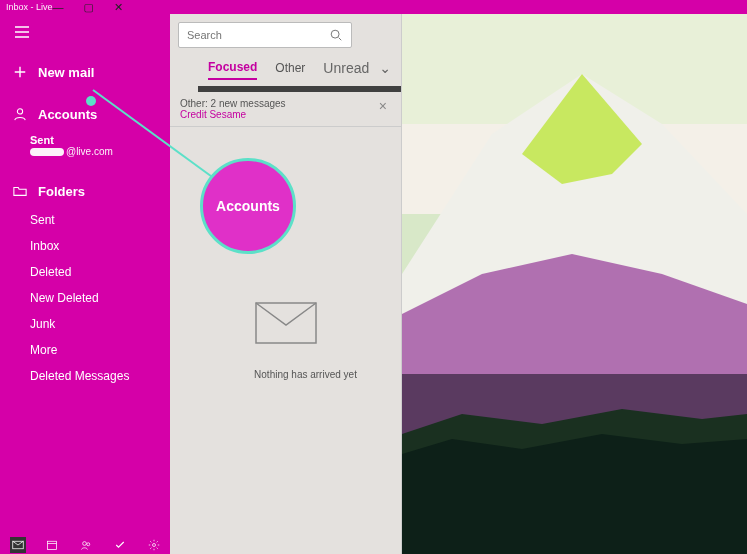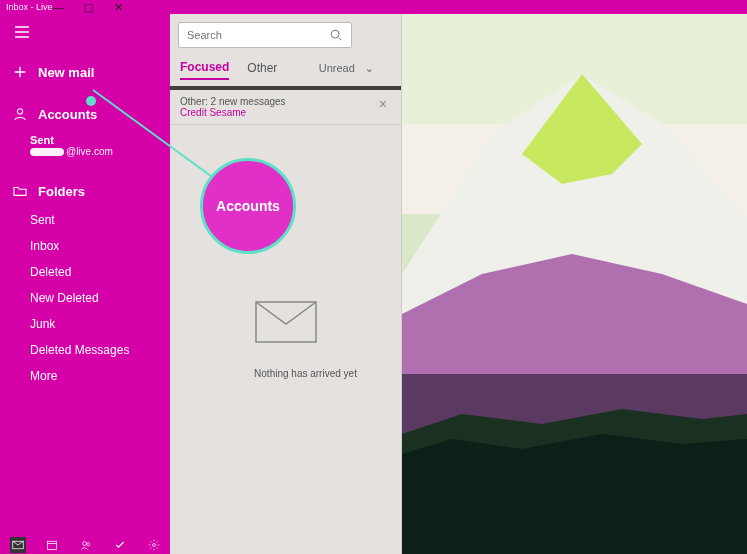--- a/index.html
+++ b/index.html
@@ -36,24 +36,24 @@
 .bottombar .bicon.active { background: #333; }
 .bottombar svg { width: 12px; height: 12px; }
 
 .middle { width: 232px; background: #e4e1de; display: flex; flex-direction: column; border-right: 1px solid #ccc; position: relative; }
 .search-row { display: flex; align-items: center; gap: 28px; padding: 8px; }
 .search-box { flex: 1; height: 26px; background: #fff; border: 1px solid #bbb; border-radius: 2px; display: flex; align-items: center; padding: 0 8px; }
 .search-box input { flex: 1; border: none; outline: none; font-size: 11px; background: transparent; }
 .search-box .sicon { width: 14px; height: 14px; }
 .mid-icon { width: 16px; height: 16px; cursor: pointer; }
 
-.tabs-row { display: flex; align-items: center; padding: 0 27px 6px 10px; border-bottom: 4px solid #404040; font-size: 12px; }
+.tabs-row { display: flex; align-items: center; padding: 0 27px 6px 10px; border-bottom: 6px solid #404040; font-size: 12px; margin-left: 28px; }
 .tab { padding: 4px 0; margin-right: 18px; cursor: pointer; color: #555; }
 .tab.active { color: #c400a0; border-bottom: 2px solid #c400a0; font-weight: 600; }
-.filter { margin-left: auto; font-size: 11px; color: #666; display: flex; align-items: center; gap: 10px; cursor: pointer; }
+.filter { margin-left: auto; font-size: 14px; color: #666; display: flex; align-items: center; gap: 10px; cursor: pointer; }
 
 .notice { padding: 6px 10px; border-bottom: 1px solid #ccc; font-size: 10px; color: #555; display: flex; align-items: flex-start; }
 .notice .ntext { flex: 1; }
 .notice .link { color: #c400a0; }
 .notice .close { color: #888; cursor: pointer; font-size: 14px; padding: 0 4px; }
 
 .empty { flex: 1; display: flex; flex-direction: column; align-items: center; justify-content: center; color: #555; }
 .empty svg { width: 64px; height: 44px; margin-bottom: 24px; }
 .empty .msg { font-size: 10px; padding-left: 40px; }
 
@@ -118,22 +118,22 @@
       </span>
       <span>Folders</span>
     </div>
 
     <div class="folder-list">
       <div class="folder"><span>Sent</span></div>
       <div class="folder"><span>Inbox</span></div>
       <div class="folder"><span>Deleted</span></div>
       <div class="folder"><span>New Deleted</span></div>
       <div class="folder"><span>Junk</span></div>
+      <div class="folder"><span>More</span></div>
       <div class="folder"><span>Deleted Messages</span></div>
-      <div class="folder"><span>More</span></div>
     </div>
 
     <div class="bottombar">
       <div class="bicon active">
           <svg viewBox="0 0 16 16">
             <rect x="1" y="3" width="14" height="10" fill="none" stroke="#fff"></rect>
             <path d="M1 3l7 5 7-5" fill="none" stroke="#fff"></path>
           </svg>
         </div>
       <div class="bicon">

